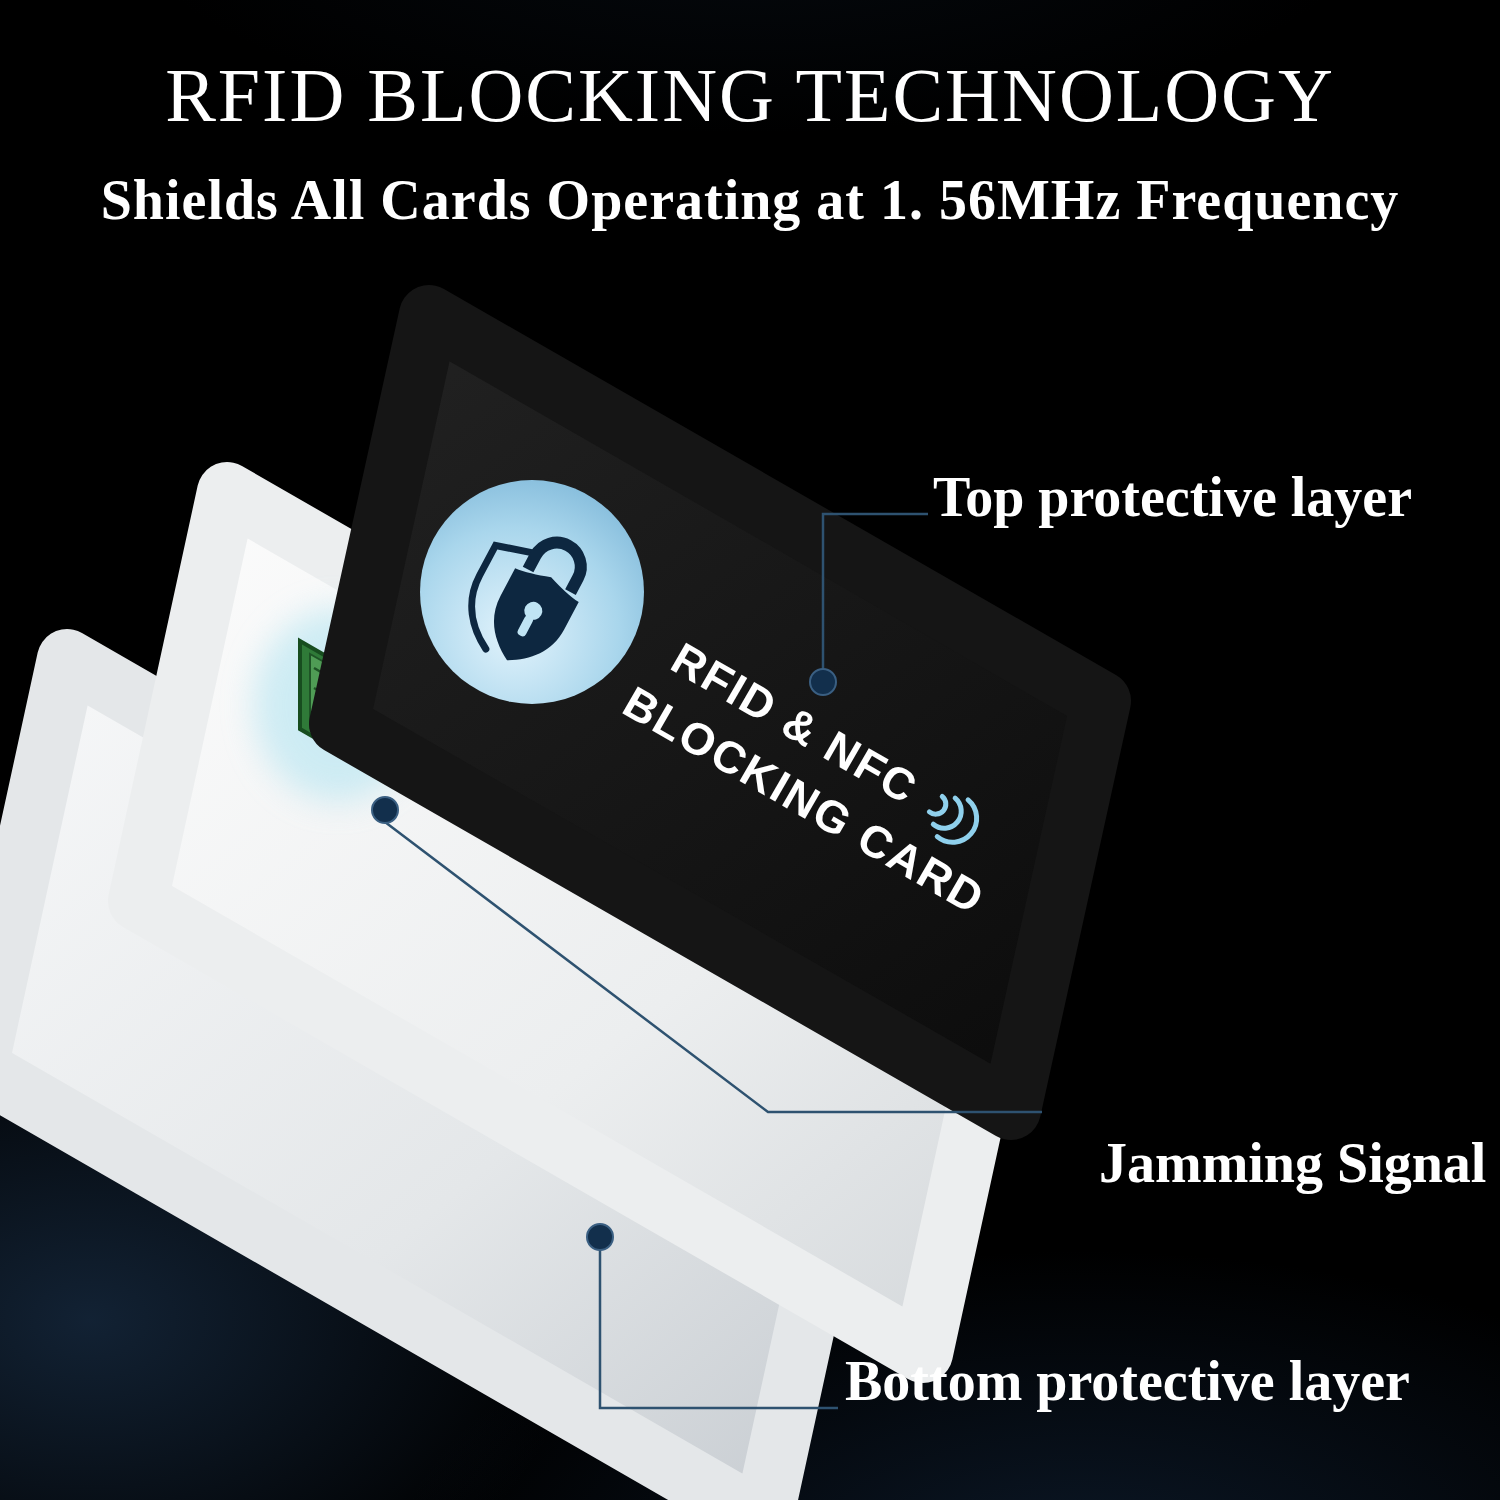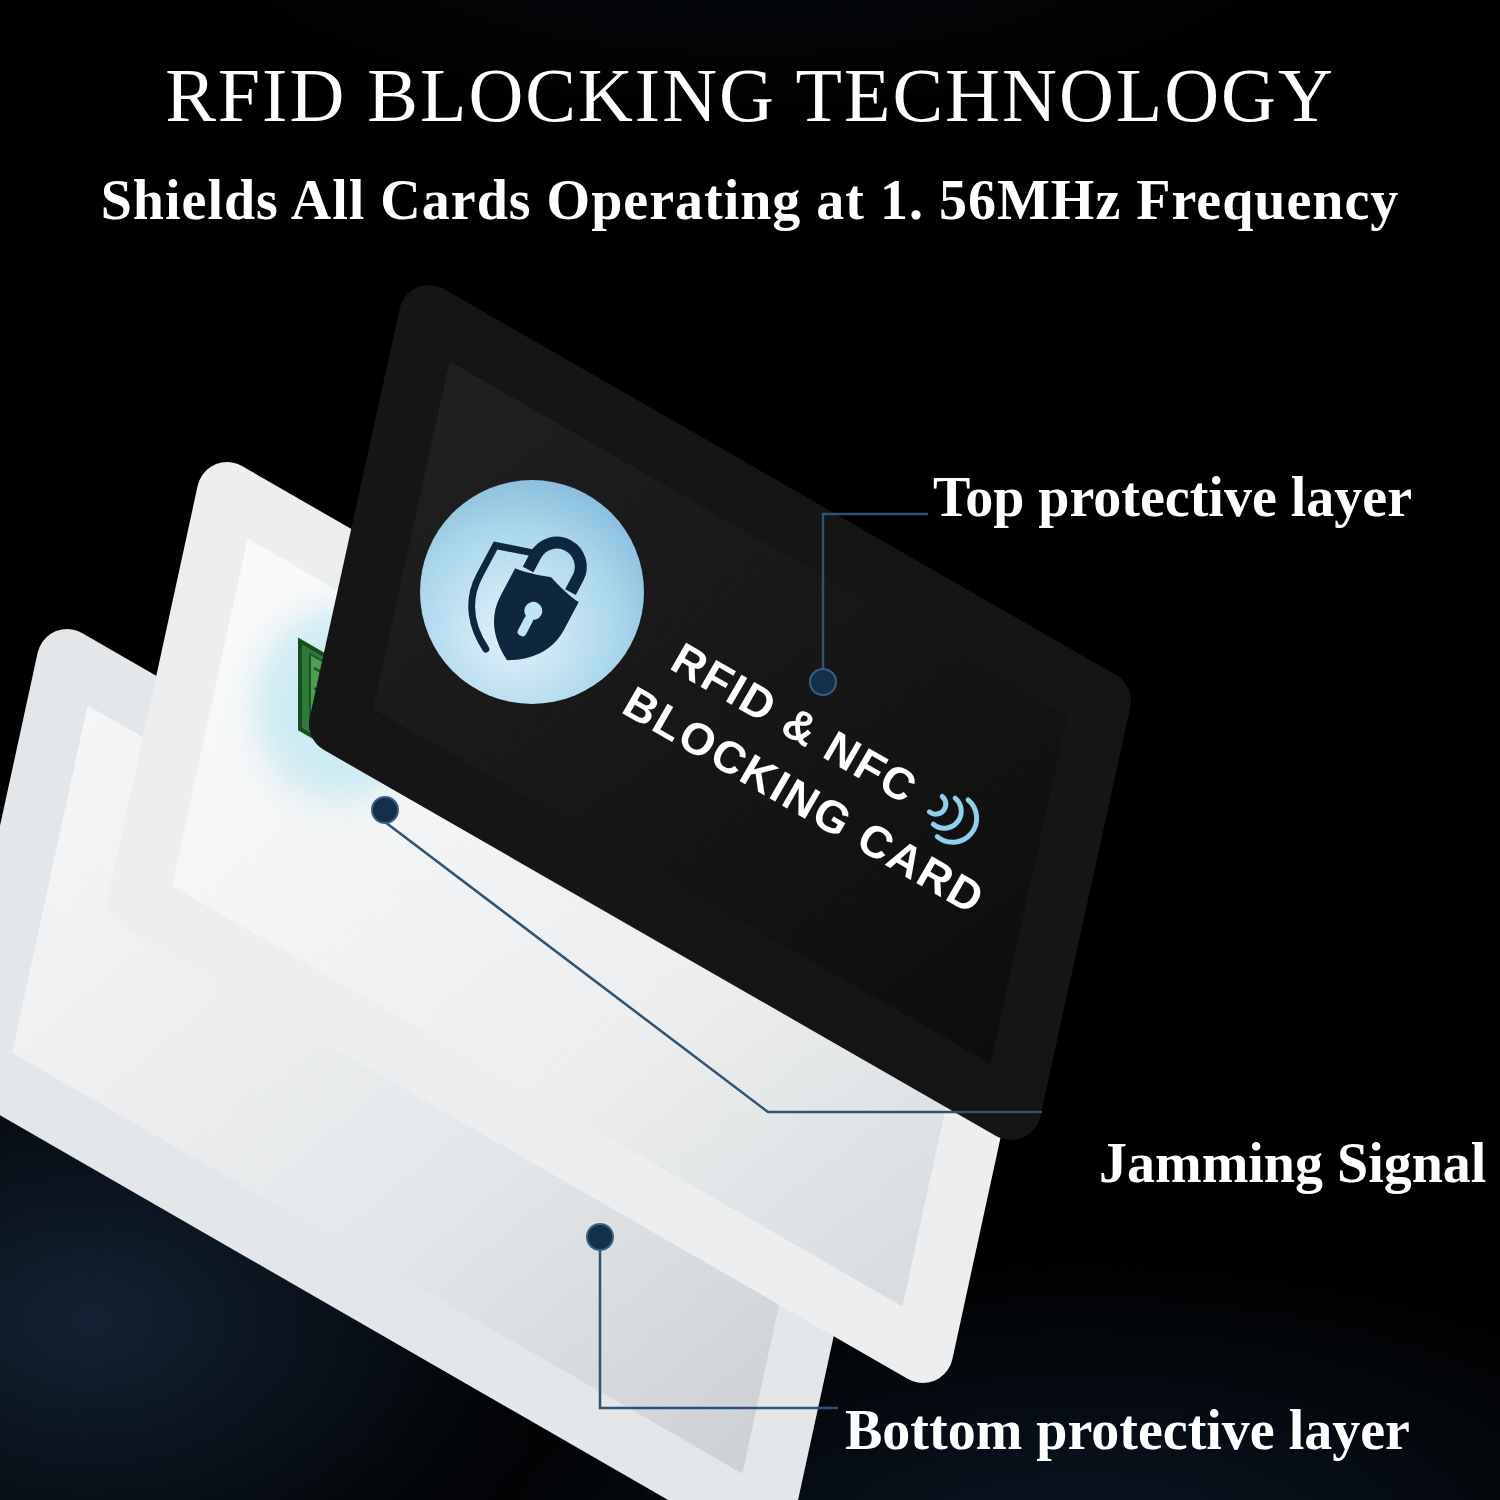--- a/index.html
+++ b/index.html
@@ -23,21 +23,21 @@
   .subtitle {
     position:absolute; top:168px; left:0; width:100%;
     text-align:center; font-size:56px; font-weight:bold; letter-spacing:1px;
   }
   .callout-label {
     position:absolute; font-size:56px; font-weight:bold; line-height:1.62;
     white-space:nowrap;
   }
   .label-top { left:933px; top:452px; }
   .label-jamming { left:1053px; top:1118px;margin-left:46px; }
-  .label-bottom { left:845px; top:1385px;font-family:Liberation Serif, serif; }
+  .label-bottom { left:845px; top:1336px;font-family:Liberation Serif, serif; }
   .card-text { font-family:"Liberation Sans", sans-serif; font-weight:bold; fill:#ffffff; }
 </style>
 </head>
 <body>
 
 <div class="stage">
 
   <svg class="diagram-svg" width="1500" height="1500" viewBox="0 0 1500 1500">
     <defs>
       <linearGradient id="gBlack" x1="410" y1="290" x2="1030" y2="1135" gradientUnits="userSpaceOnUse">

